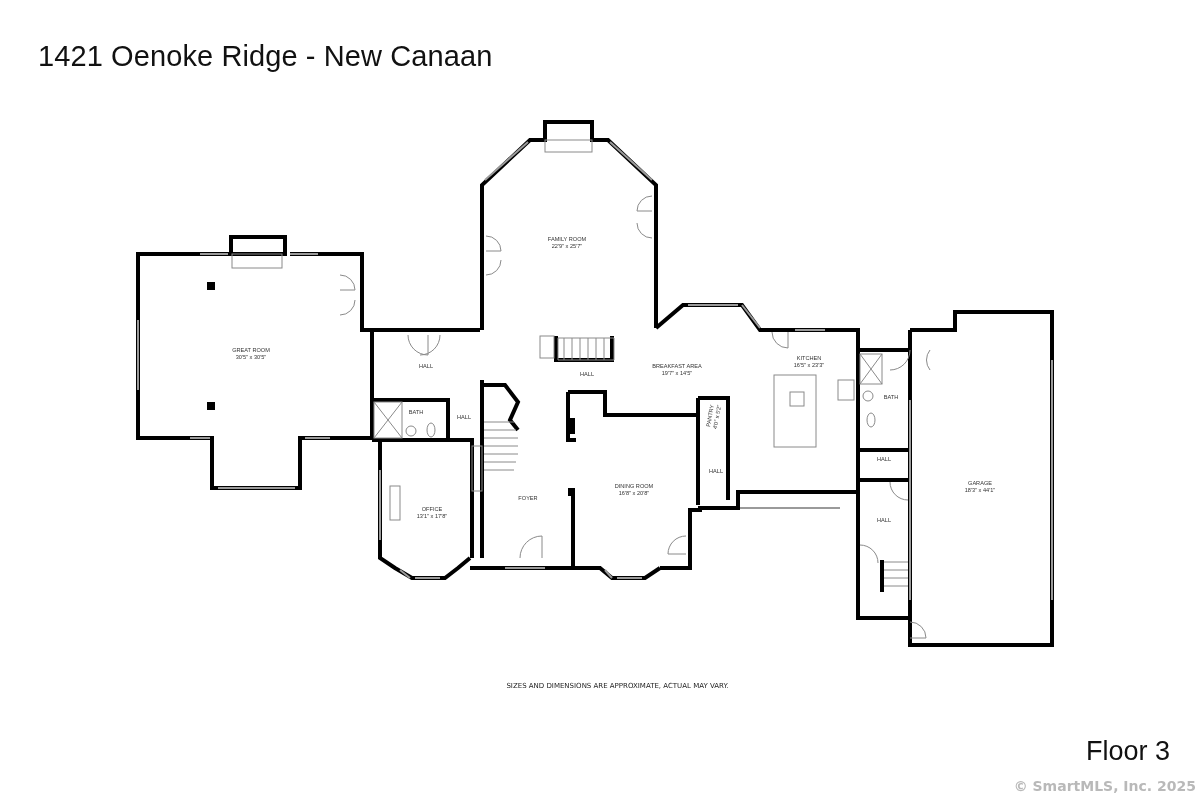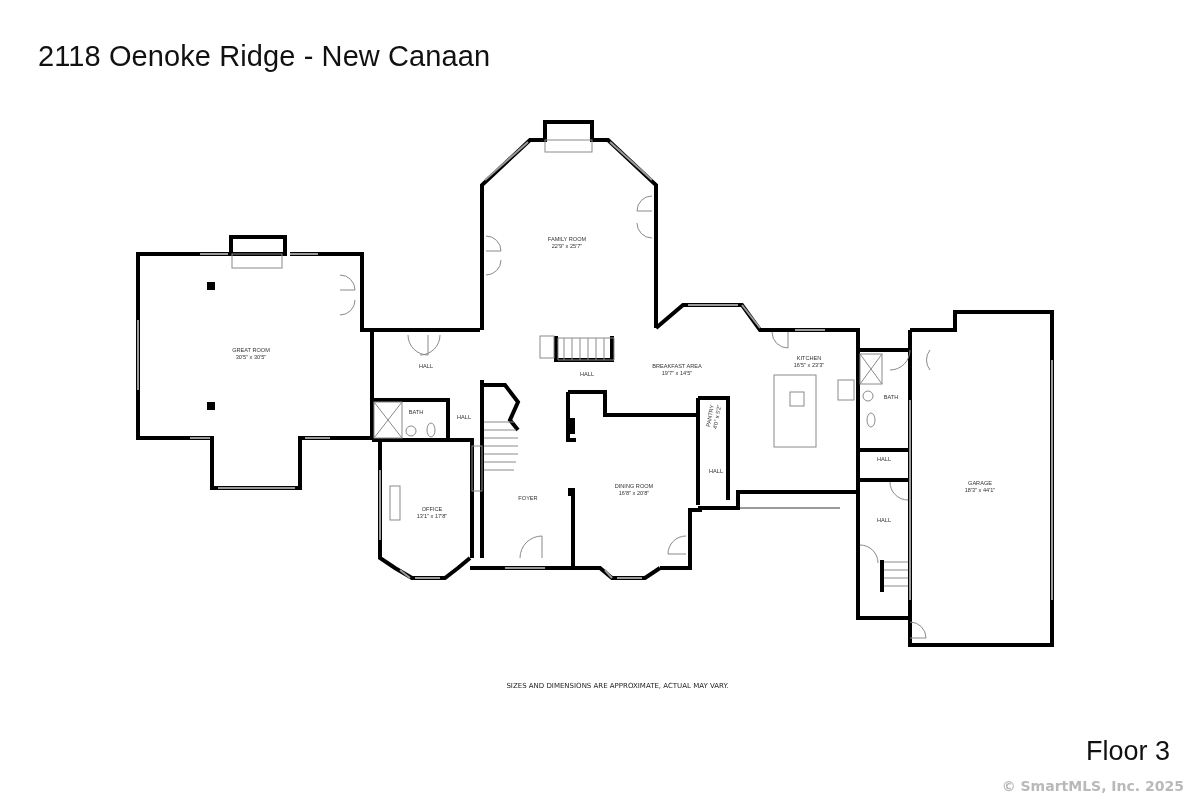--- a/index.html
+++ b/index.html
@@ -1,27 +1,27 @@
 <!DOCTYPE html>
 <html><head>
 <meta charset="utf-8">
 <style>
   html, body { margin:0; padding:0; background:#ffffff; }
   body { width:1200px; height:800px; position:relative; overflow:hidden; font-family:"Liberation Sans", sans-serif; color:#111; }
   .title { position:absolute; left:38px; top:40px; font-size:29px; font-weight:400; color:#111; letter-spacing:0.1px; font-family:"Liberation Sans", sans-serif; }
   .floor-label { position:absolute; right:30px; top:736px; font-size:27px; color:#111; font-family:"Liberation Sans", sans-serif; }
   .disclaimer { position:absolute; left:0; width:1235px; top:682px; text-align:center; font-size:7px; color:#222; font-family:"DejaVu Sans", sans-serif; }
-  .copyright { position:absolute; right:16px; top:778px; font-size:14px; font-weight:bold; color:#b9b9b9; font-family:"DejaVu Sans", sans-serif; }
+  .copyright { position:absolute; right:4px; top:778px; font-size:14px; font-weight:bold; color:#b9b9b9; font-family:"DejaVu Sans", sans-serif; }
   svg.plan { position:absolute; left:0; top:0; }
   .room-label { font-family:"Liberation Sans", sans-serif; font-size:5.6px; fill:#333; text-anchor:middle; }
 </style>
 </head>
 <body>
 
-<div class="title">2118 Oenoke Ridge - New Canaan</div>
+<div class="title">1421 Oenoke Ridge - New Canaan</div>
 
 <svg class="plan" width="1200" height="800" viewBox="0 0 1200 800" xmlns="http://www.w3.org/2000/svg">
   <g stroke="#000" stroke-width="4" fill="none" stroke-linejoin="miter">
 
     <polyline points="230,254 138,254 138,438 212,438 212,488 300,488 300,438 372,438"></polyline>
     <polyline points="290,254 362,254 362,330 480,330"></polyline>
 
     <rect x="231" y="237" width="54" height="17" fill="#fff"></rect>
 
     <polyline points="482,330 482,185 530,140 545,140 545,122 592,122 592,140 608,140 656,185 656,328"></polyline>

